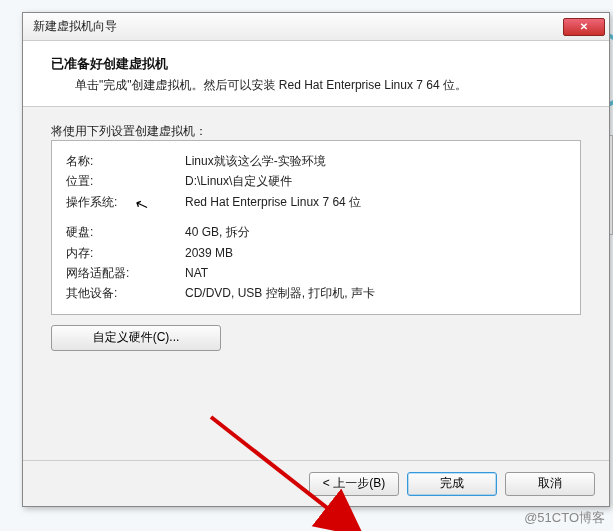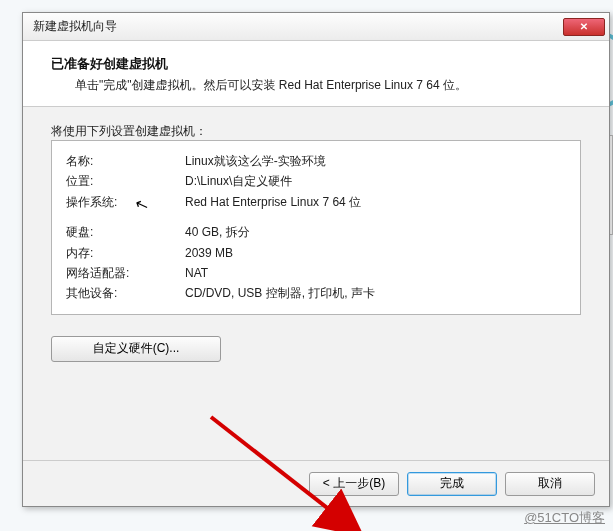--- a/index.html
+++ b/index.html
@@ -97,21 +97,21 @@
     .cursor-arrow {
       position: absolute;
       left: 112px;
       top: 88px;
       font-size: 16px;
       color: #000;
       transform: rotate(-20deg);
       pointer-events: none;
     }
     .custom-hw-btn {
-      margin-top: 21px;
+      margin-top: 10px;
       width: 170px;
       height: 26px;
       background: linear-gradient(#fdfdfd,#e6e6e6);
       border: 1px solid #9a9a9a;
       border-radius: 3px;
       cursor: pointer;
       font-family: inherit;
       font-size: 12px;
     }
     .arrow-svg {
@@ -145,21 +145,20 @@
       border: 1px solid #3399dd;
       box-shadow: 0 0 0 1px rgba(51,153,221,0.3) inset;
     }
     .watermark {
       position: absolute;
       right: 8px;
       bottom: 4px;
       color: #888;
       font-size: 13px;
       font-family: Arial, sans-serif;
-      text-decoration: underline;
     }
   </style>
 </head>
 <body>
 
 <div class="bg-circle"></div>
 
 <div class="right-panel">
   <div>连</div>
   <div>V</div>

